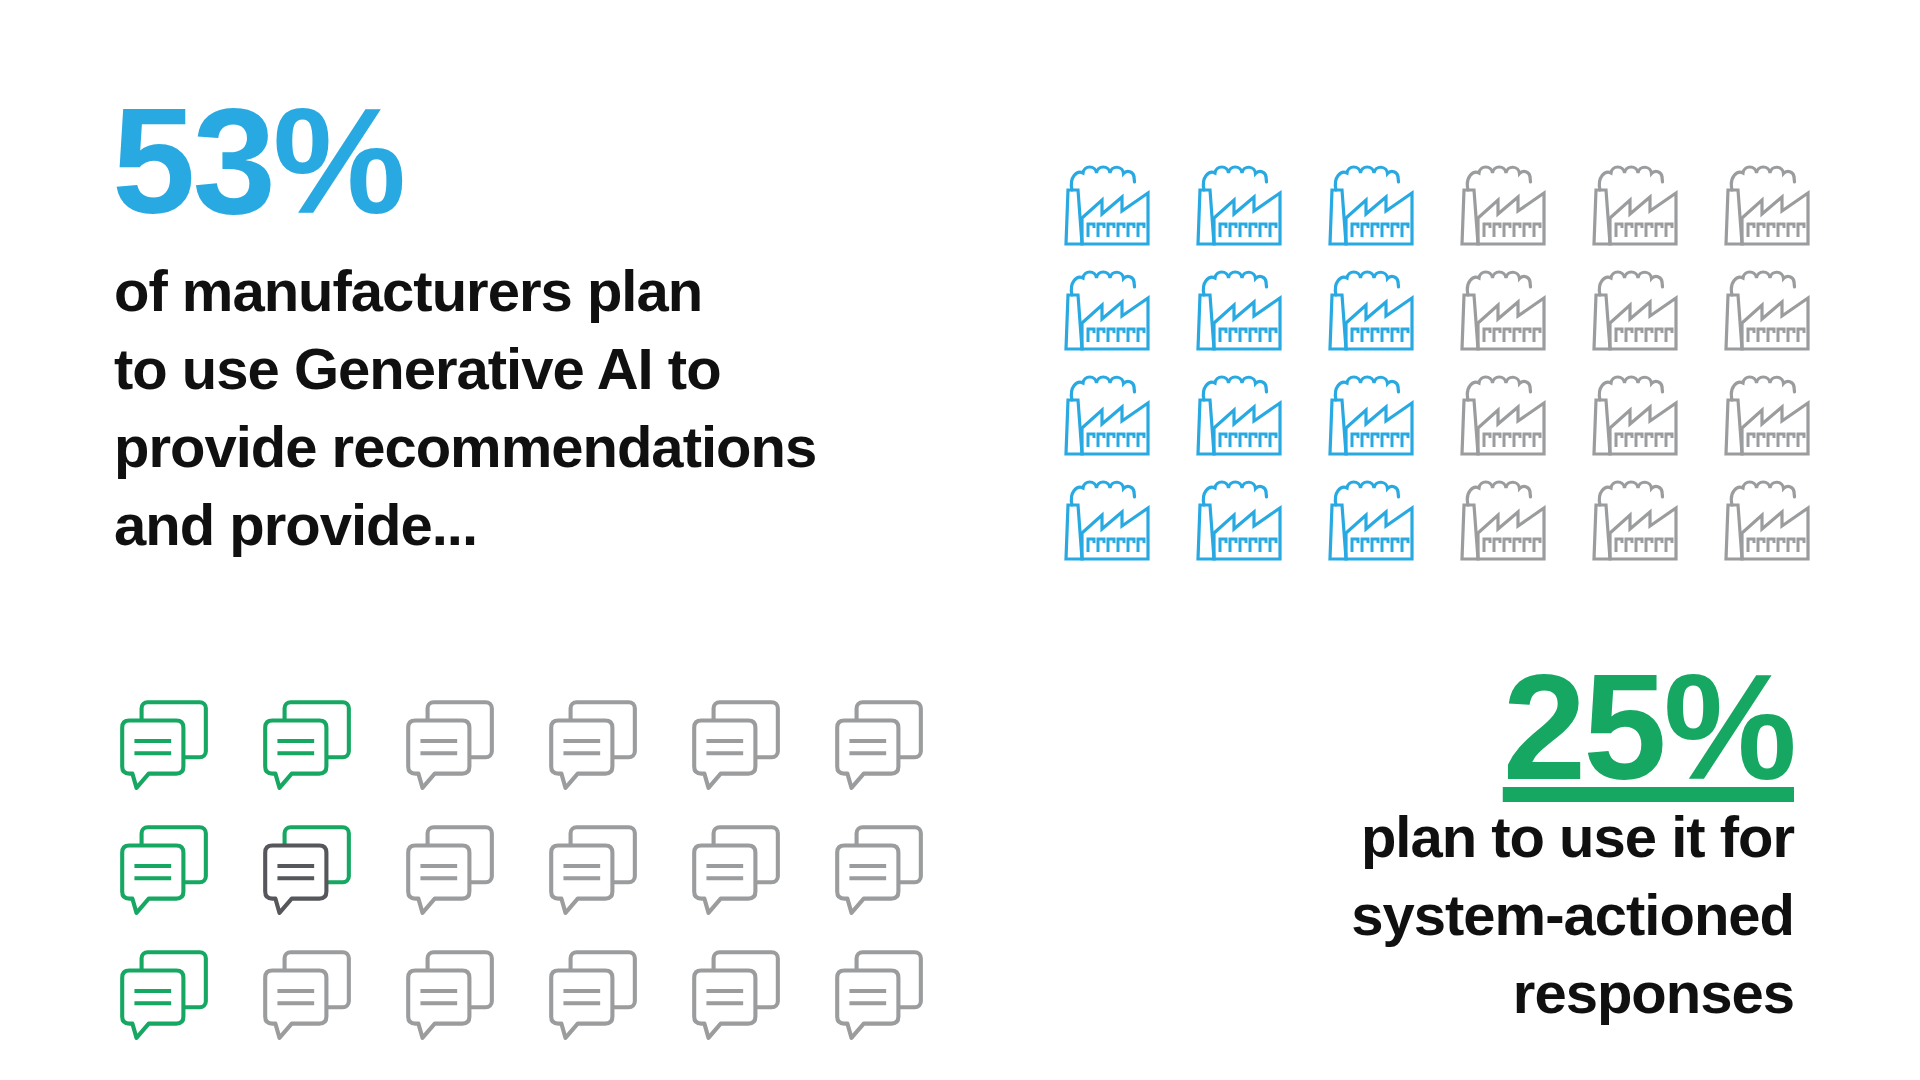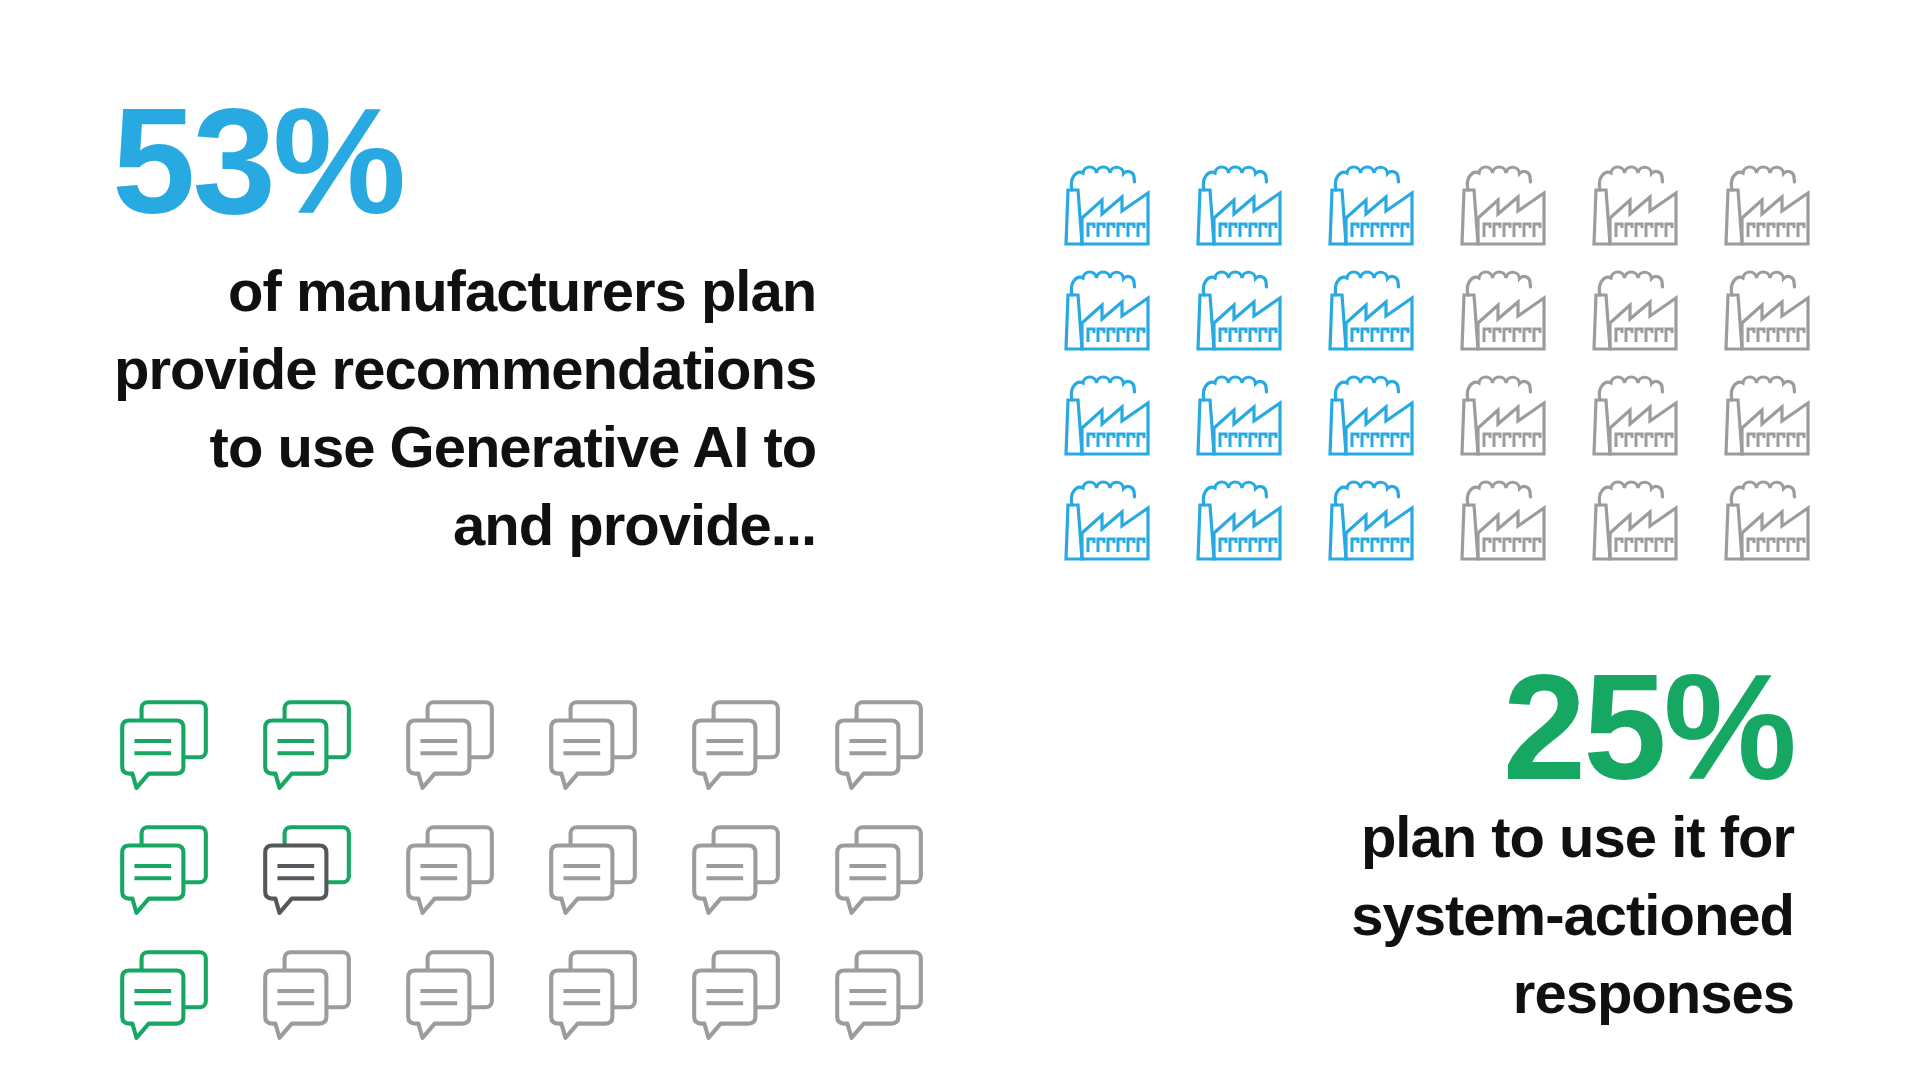--- a/index.html
+++ b/index.html
@@ -4,23 +4,23 @@
 <style>
   html,body{margin:0;padding:0;background:#fff;}
   .canvas{
     position:relative;width:1900px;height:1080px;background:#fff;overflow:hidden;
     font-family:"Liberation Sans","DejaVu Sans",sans-serif;font-weight:bold;
   }
   .stat-number{
     position:absolute;font-size:150px;line-height:1;letter-spacing:-3px;white-space:nowrap;
   }
   .stat-number.left{left:112px;top:86px;}
-  .stat-number.right{right:106px;top:652px;text-align:left;}
+  .stat-number.right{right:106px;top:652px;text-align:left;text-decoration:underline;}
   .stat-desc{position:absolute;font-size:58px;line-height:78px;letter-spacing:-1px;color:#101010;white-space:nowrap;}
-  .stat-desc.left{left:114px;top:252px;text-align:right;}
+  .stat-desc.left{left:114px;top:252px;text-align:left;}
   .stat-desc.right{right:106px;top:798px;text-align:right;}
   .icon-grid{position:absolute;display:grid;}
   .icon-grid.factories{
     left:1058px;top:164px;
     grid-template-columns:repeat(6,96px);grid-auto-rows:82px;
     column-gap:36px;row-gap:23px;
   }
   .icon-grid.chats{
     left:112px;top:694px;
     grid-template-columns:repeat(6,102px);grid-auto-rows:96px;
@@ -30,22 +30,22 @@
 </style>
 </head>
 <body>
 
 <div class="canvas">
 
   <div class="stat-number left" style="color: rgb(41, 169, 225);">53%</div>
 
   <div class="stat-desc left">
     <div>of manufacturers plan</div>
+    <div>to use Generative AI to</div>
     <div>provide recommendations</div>
-    <div>to use Generative AI to</div>
     <div>and provide...</div>
   </div>
 
   <div class="icon-grid factories">
       <svg viewBox="0 0 96 82" fill="none" stroke="currentColor" stroke-width="3.2" style="color: rgb(41, 169, 225);">
     <path stroke-linecap="round" d="M14,26 C11,13 19,6 25,9 A6.8,6.8 0 0 1 38.5,9 A6.8,6.8 0 0 1 52,9 A6.8,6.8 0 0 1 65.5,9.5 A6,6 0 0 1 76,13 L76.5,18"></path>
     <path d="M10,26 L20,26 L24,80 L8,80 Z"></path>
     <path d="M24,80 L24,54 L44,36 L44,50 L64,33 L64,47 L90,29 L90,80 Z"></path>
     <g stroke-width="3">
       <path d="M30,73 V60 H36 V64"></path>

